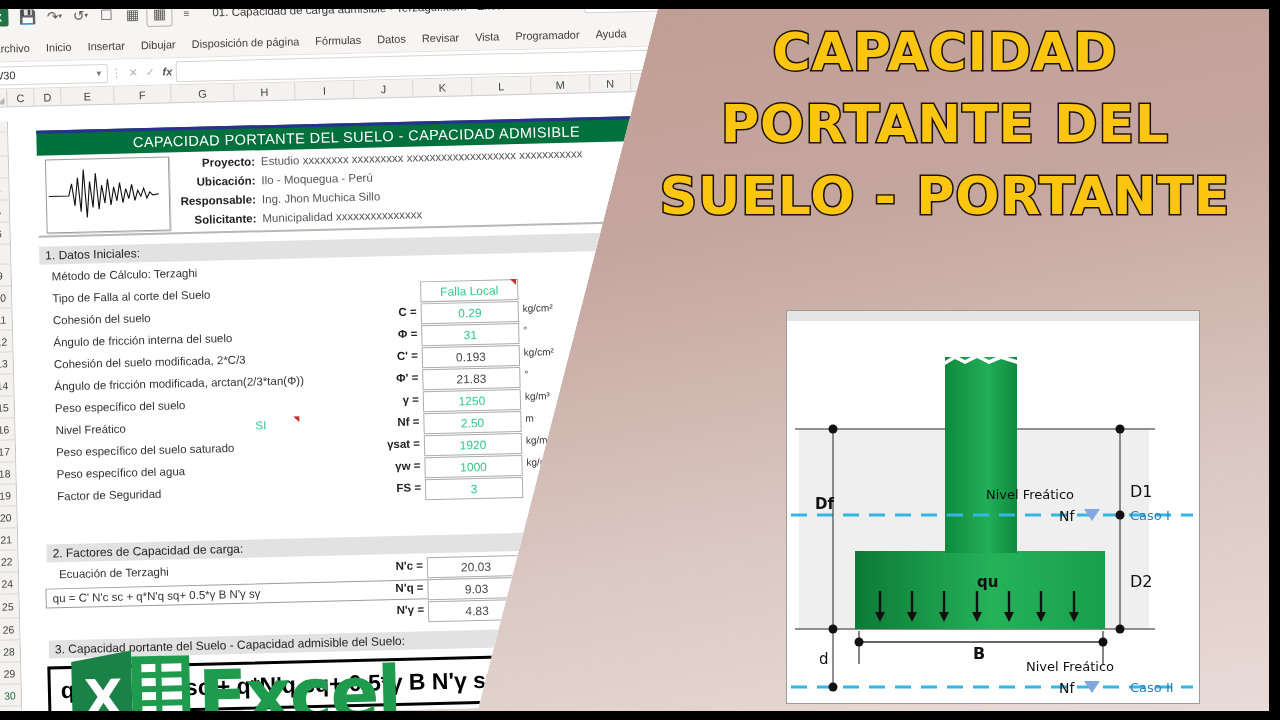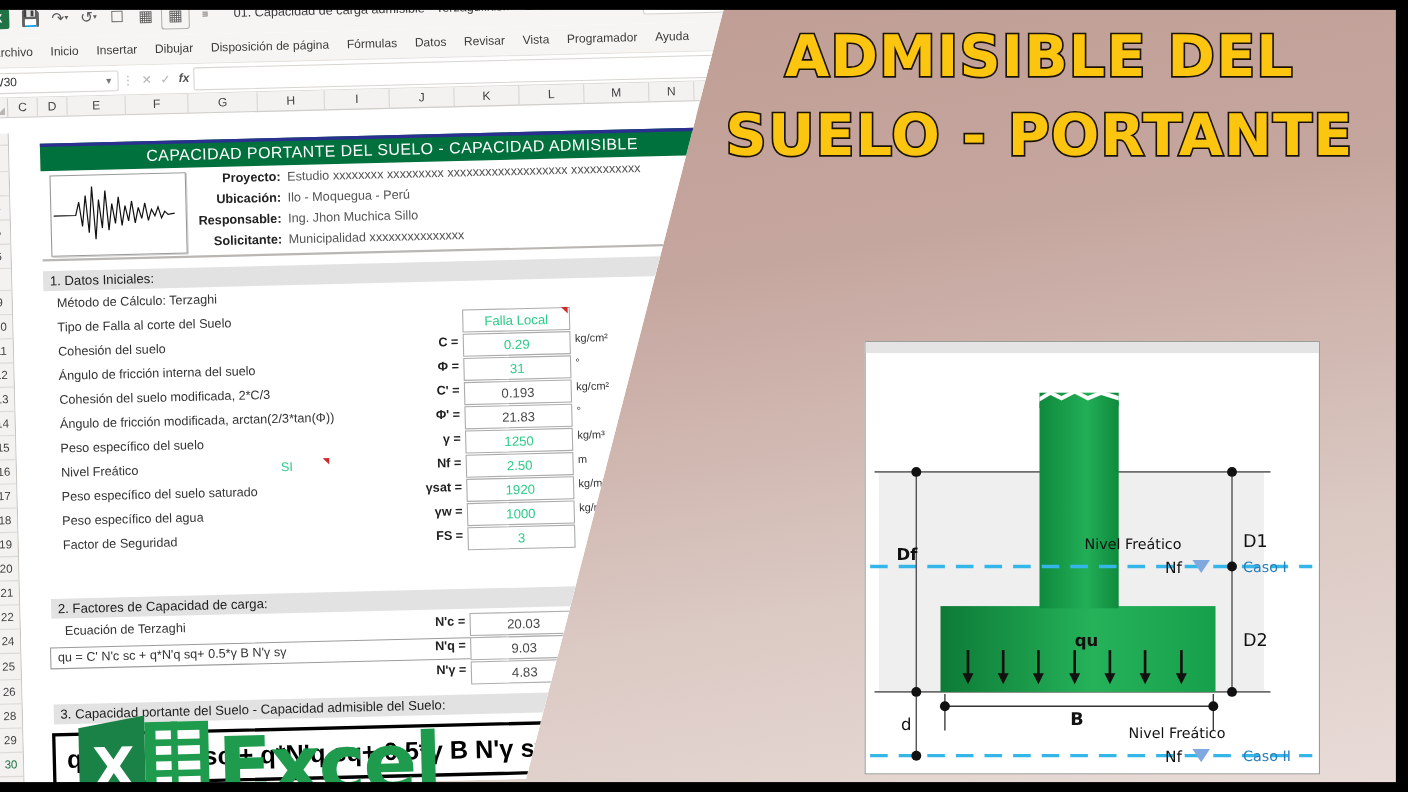--- a/index.html
+++ b/index.html
@@ -109,21 +109,22 @@
       color:#1f9b4e;font-family:"DejaVu Sans", sans-serif;letter-spacing:-2px;}
 </style>
 </head>
 <body>
 
 <div id="stage">
 
   <div id="promo"></div>
 
   <div id="promo-title">
-    <div class="ptl">ADMISIBLE DEL</div>
+    <div class="ptl">CAPACIDAD</div>
+    <div class="ptl">PORTANTE DEL</div>
     <div class="ptl">SUELO - PORTANTE</div>
   </div>
 
   <div id="diagram-box">
     <div id="diagram-top"></div>
     <svg id="diagram-svg" width="412" height="382" viewBox="0 0 412 382">
       <defs>
         <linearGradient id="gFoot" x1="0" y1="0" x2="1" y2="0">
           <stop offset="0%" stop-color="#0d7a36"></stop>
           <stop offset="55%" stop-color="#25b259"></stop>

